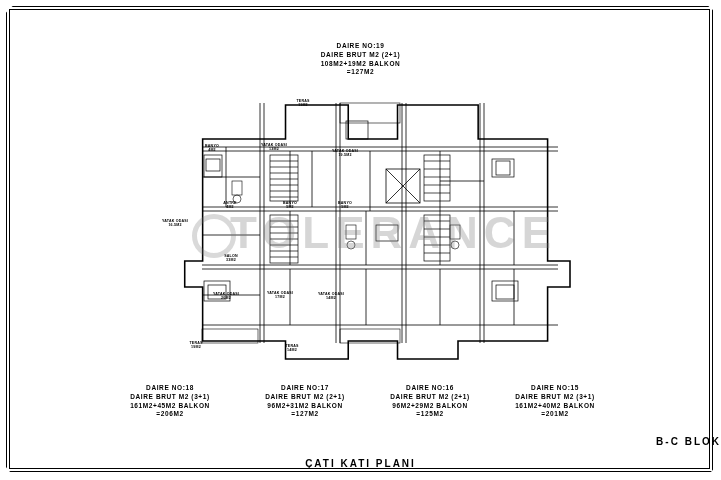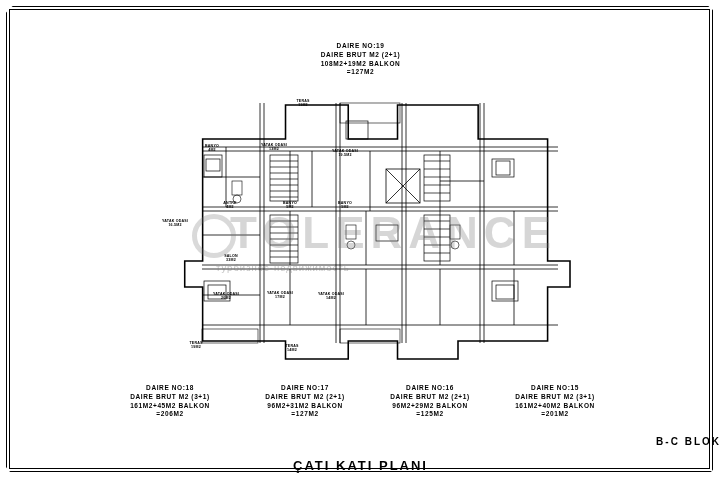--- a/index.html
+++ b/index.html
@@ -21,21 +21,21 @@
   .tblock div{display:block;}
   .title-top{left:0;right:0;top:42px;}
   .bot-row{top:384px;}
   .b1{left:100px;width:140px;}
   .b2{left:235px;width:140px;}
   .b3{left:360px;width:140px;}
   .b4{left:480px;width:150px;}
   .blok{position:absolute;left:0;right:0;top:436px;text-align:right;
     font-size:10px;font-weight:bold;letter-spacing:2px;color:#000;}
   .plan{position:absolute;left:0;right:0;top:458px;text-align:center;
-    font-size:13px;font-weight:bold;letter-spacing:2px;color:#000;}
+    font-size:10px;font-weight:bold;letter-spacing:2px;color:#000;}
   
   #plan{position:absolute;left:140px;top:85px;width:440px;height:290px;}
   #plan svg{display:block;}
   
   .wm{
     position:absolute;left:180px;top:200px;width:370px;height:90px;
     pointer-events:none;
   }
   .wm .big{
     position:absolute;left:50px;top:8px;font-size:44px;font-weight:bold;
@@ -238,21 +238,20 @@
       </div>
       <div style="position: absolute; left: 292px; top: 348px; transform: translate(-50%, -50%); font-size: 3.6px; line-height: 1.25; text-align: center; white-space: nowrap; font-weight: bold; color: rgb(0, 0, 0); letter-spacing: 0.2px;">
         <div>TERAS</div>
         <div>14M2</div>
       </div>
     </div>
 
   <div class="wm">
     <div class="dot"></div>
     <div class="big">TOLERANCE</div>
-    <div class="sub">турбизнес-недвижимость</div>
   </div>
 
   <div class="tblock bot-row b1">
     <div>DAIRE NO:18</div>
     <div>DAIRE BRUT M2 (3+1)</div>
     <div>161M2+45M2 BALKON</div>
     <div>=206M2</div>
   </div>
   <div class="tblock bot-row b2">
     <div>DAIRE NO:17</div>

